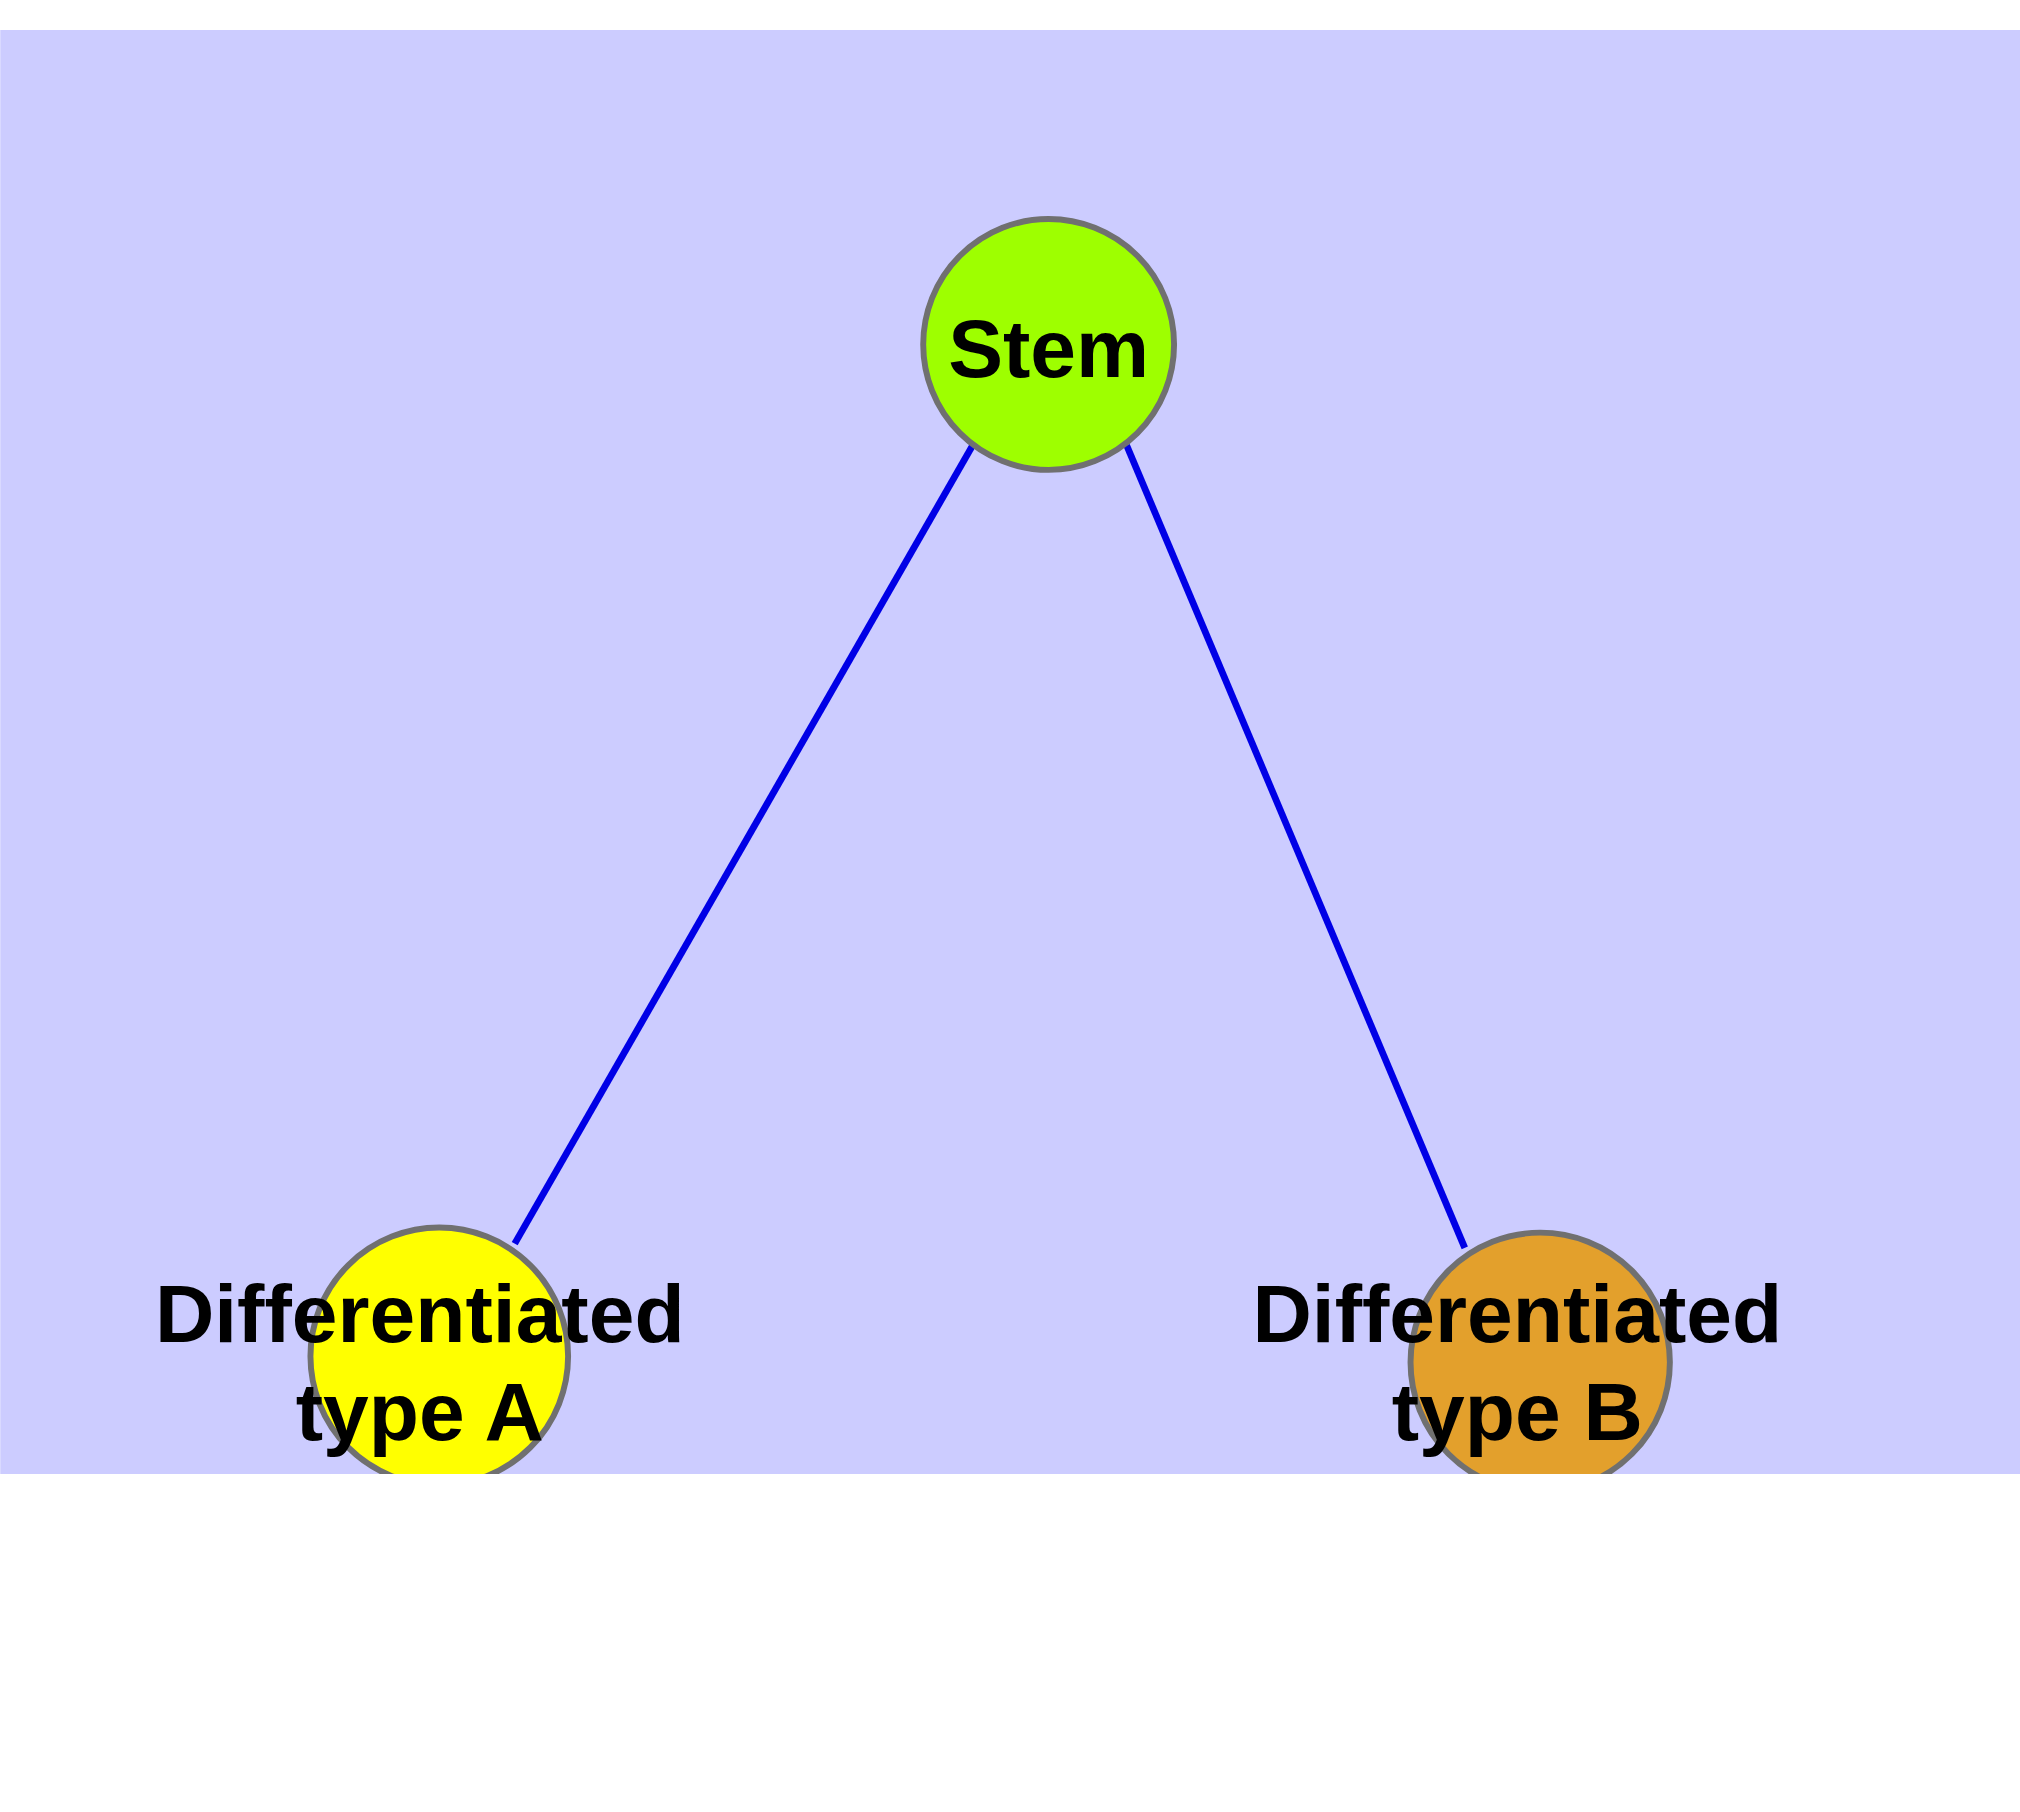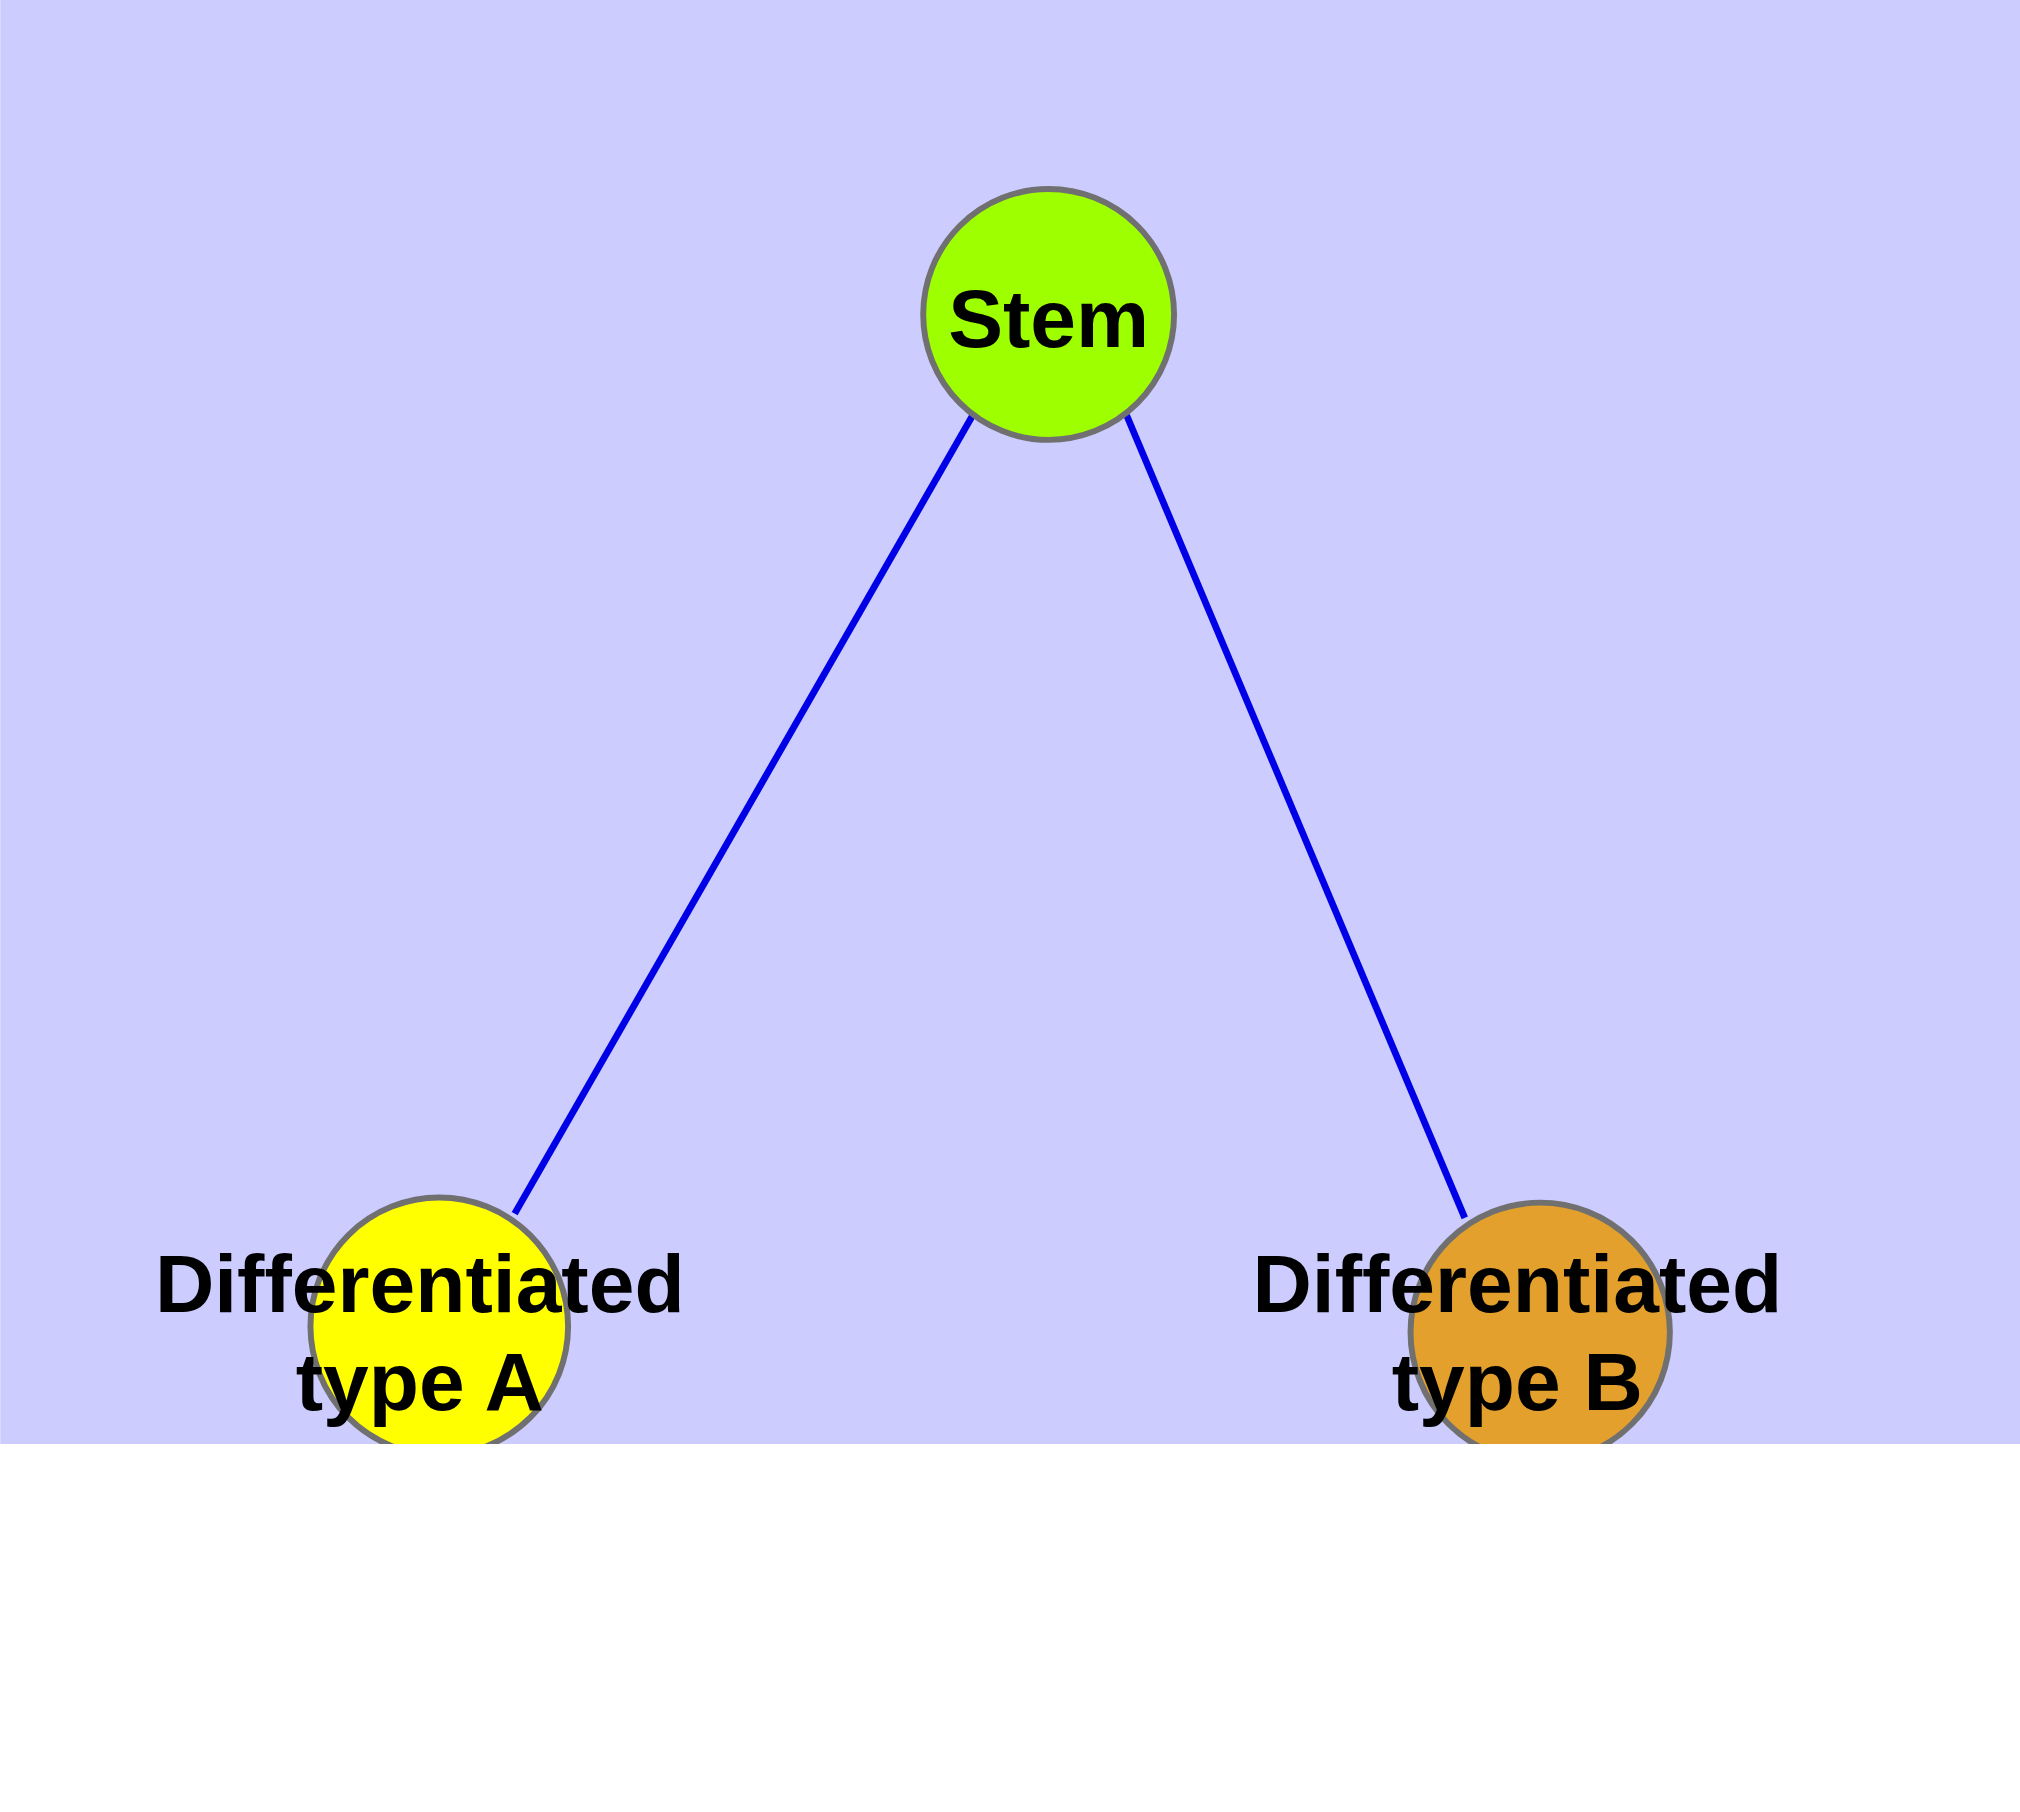--- a/index.html
+++ b/index.html
@@ -6,20 +6,21 @@
     margin: 0;
     padding: 0;
     background: #ffffff;
   }
   #canvas {
     position: relative;
     width: 2021px;
     height: 1444px;
     overflow: hidden;
     font-family: "Liberation Sans", sans-serif;
+    margin-top: 30px;
   }
   #graph-svg {
     position: absolute;
     top: 0;
     left: 0;
     width: 2021px;
     height: 1812px;
     display: block;
   }
   .node-label {

